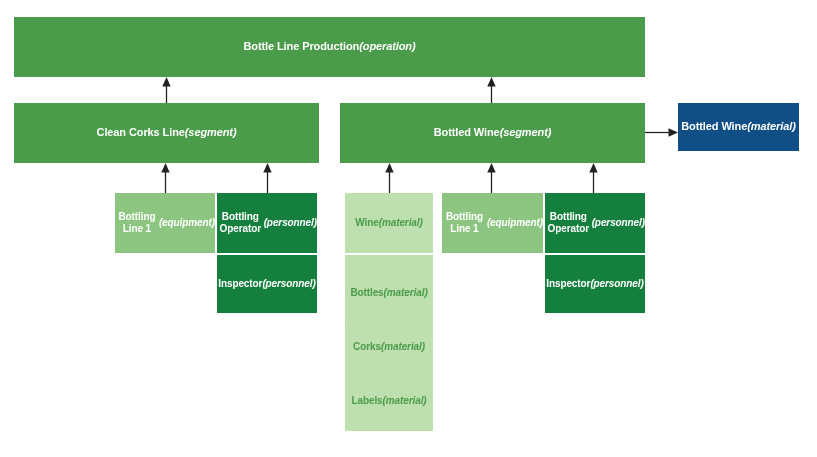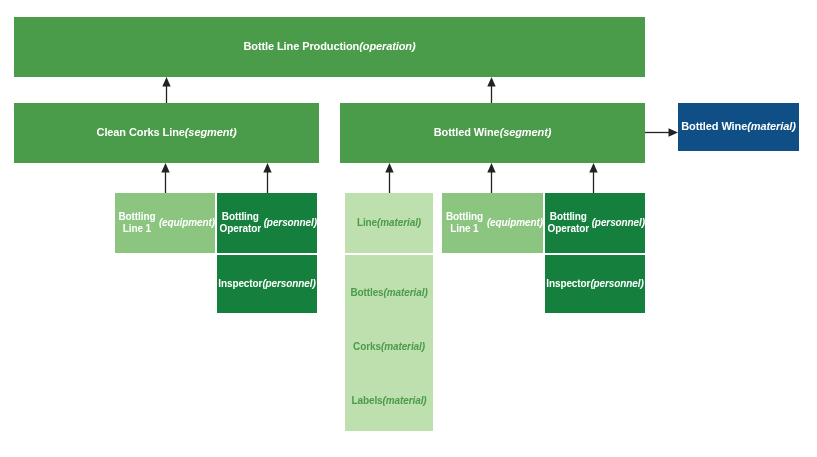--- a/index.html
+++ b/index.html
@@ -155,21 +155,21 @@
       </div>
       <div class="node n-personnel" style="left: 217px; top: 193px; width: 100px; height: 60px;">
         <span class="ttl">Bottling Operator</span>
         <span class="sub">(personnel)</span>
       </div>
       <div class="node n-personnel" style="left: 217px; top: 255px; width: 100px; height: 58px;">
         <span class="ttl">Inspector</span>
         <span class="sub">(personnel)</span>
       </div>
       <div class="node n-material" style="left: 345px; top: 193px; width: 88px; height: 60px;">
-        <span class="ttl">Line</span>
+        <span class="ttl">Wine</span>
         <span class="sub">(material)</span>
       </div>
       <div class="node n-material" style="left: 345px; top: 255px; width: 88px; height: 76px;">
         <span class="ttl">Bottles</span>
         <span class="sub">(material)</span>
       </div>
       <div class="node n-material" style="left: 345px; top: 317px; width: 88px; height: 60px; border-radius: 6px;">
         <span class="ttl">Corks</span>
         <span class="sub">(material)</span>
       </div>

